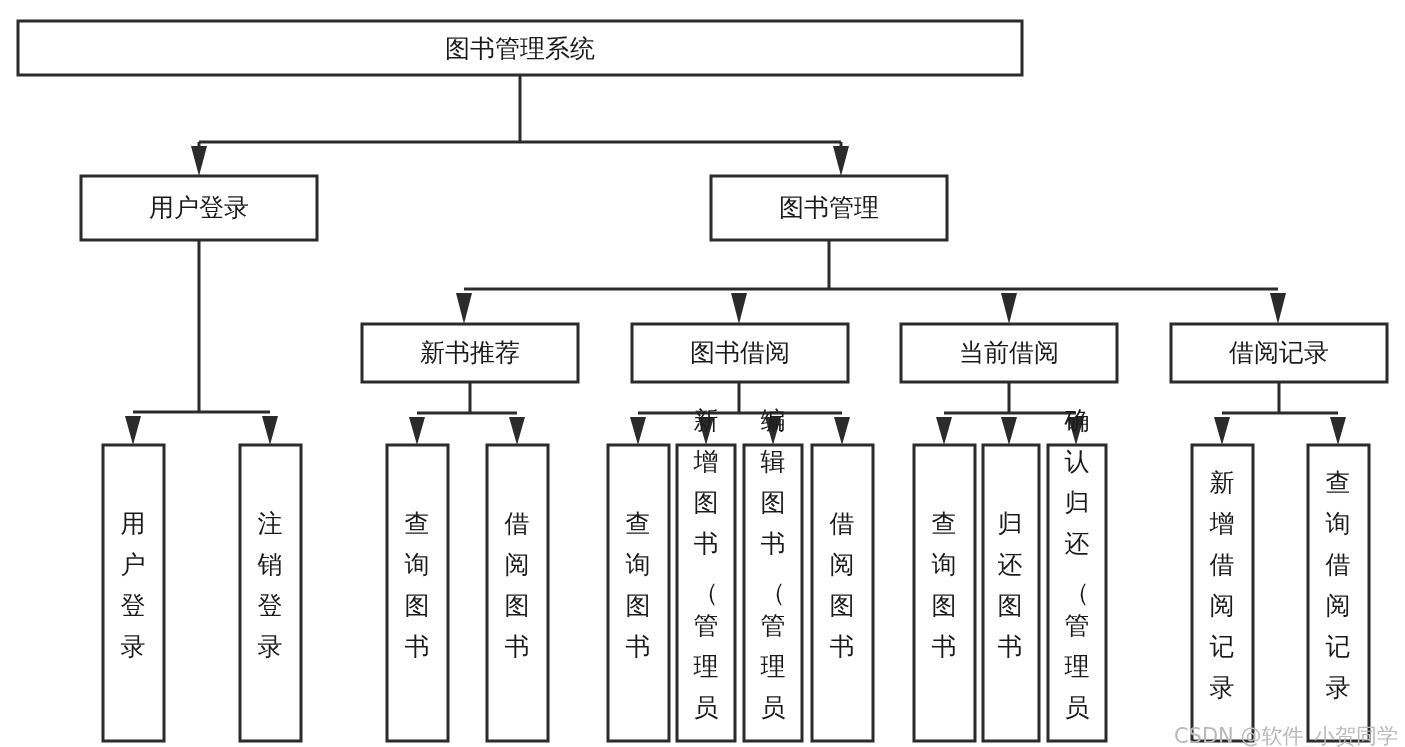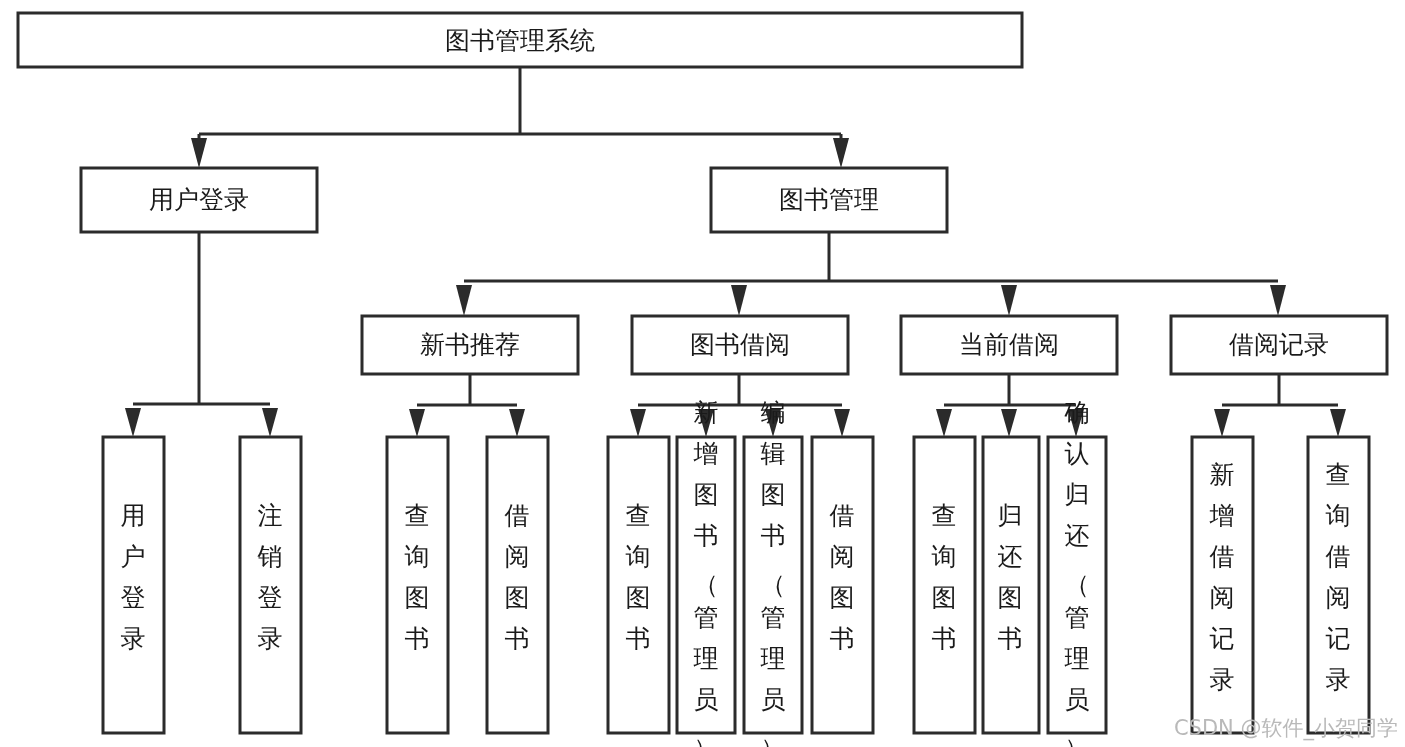--- a/index.html
+++ b/index.html
@@ -9,21 +9,21 @@
   }
   body {
     width: 1405px;
     height: 747px;
     position: relative;
     overflow: hidden;
     font-family: "DejaVu Sans", "Liberation Sans", sans-serif;
   }
   #diagram-root {
     position: absolute;
-    top: 0;
+    top: 8px;
     left: 0;
     width: 1405px;
     height: 740px;
   }
   svg.diagram-canvas {
     display: block;
     width: 1405px;
     height: 747px;
   }
   .node-box {

